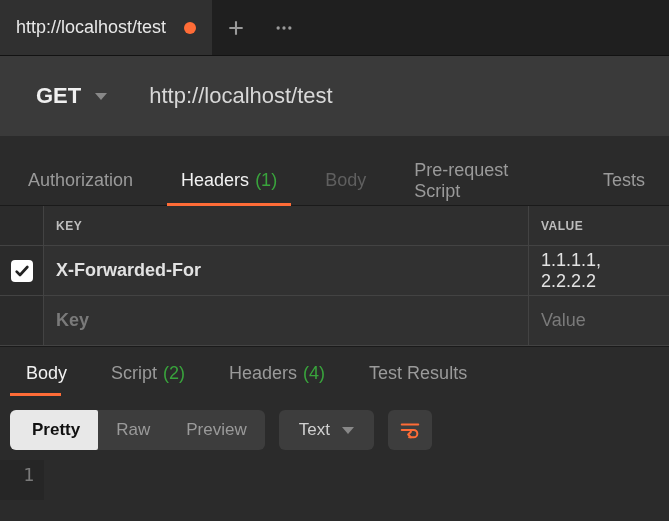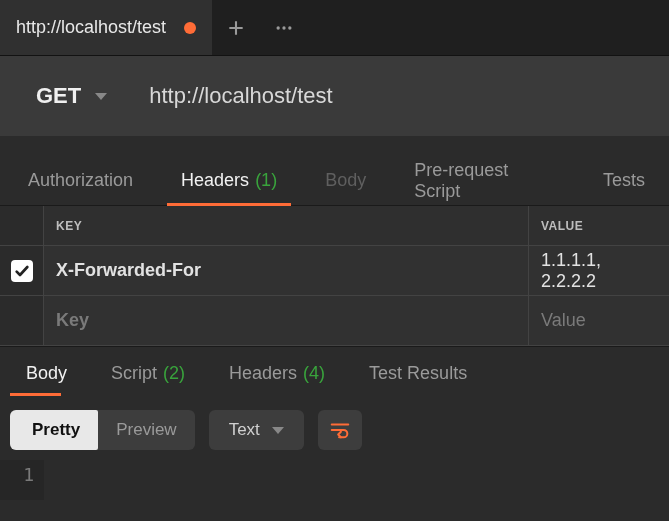--- a/index.html
+++ b/index.html
@@ -273,20 +273,23 @@
     <span>Test Results</span>
   </div>
 </div>
 
 <div class="res-toolbar">
   <div class="seg-group">
     <div class="seg active">
       <span>Pretty</span>
     </div>
     <div class="seg">
+      <span>Raw</span>
+    </div>
+    <div class="seg">
       <span>Preview</span>
     </div>
   </div>
   <div class="dd-btn">
     <span>Text</span>
     <span class="caret-down"></span>
   </div>
   <div class="wrap-btn">
     <svg viewBox="0 0 24 24" fill="none" stroke="currentColor" stroke-width="2.2" stroke-linecap="round" stroke-linejoin="round">
       <line x1="3" y1="6" x2="21" y2="6"></line>

